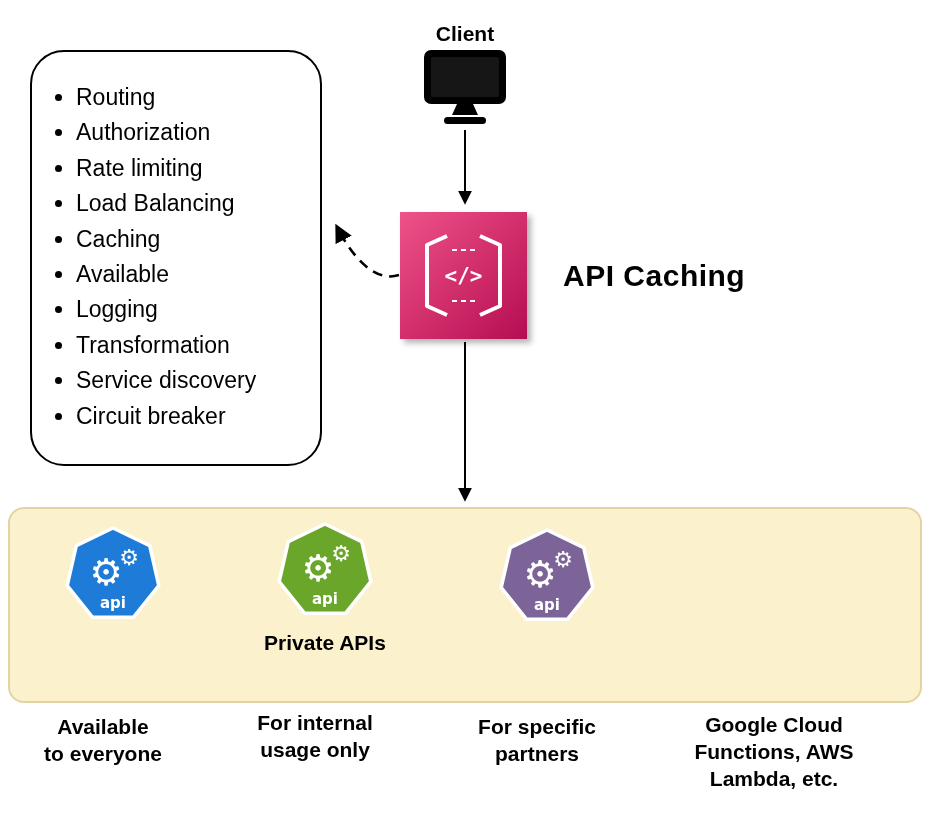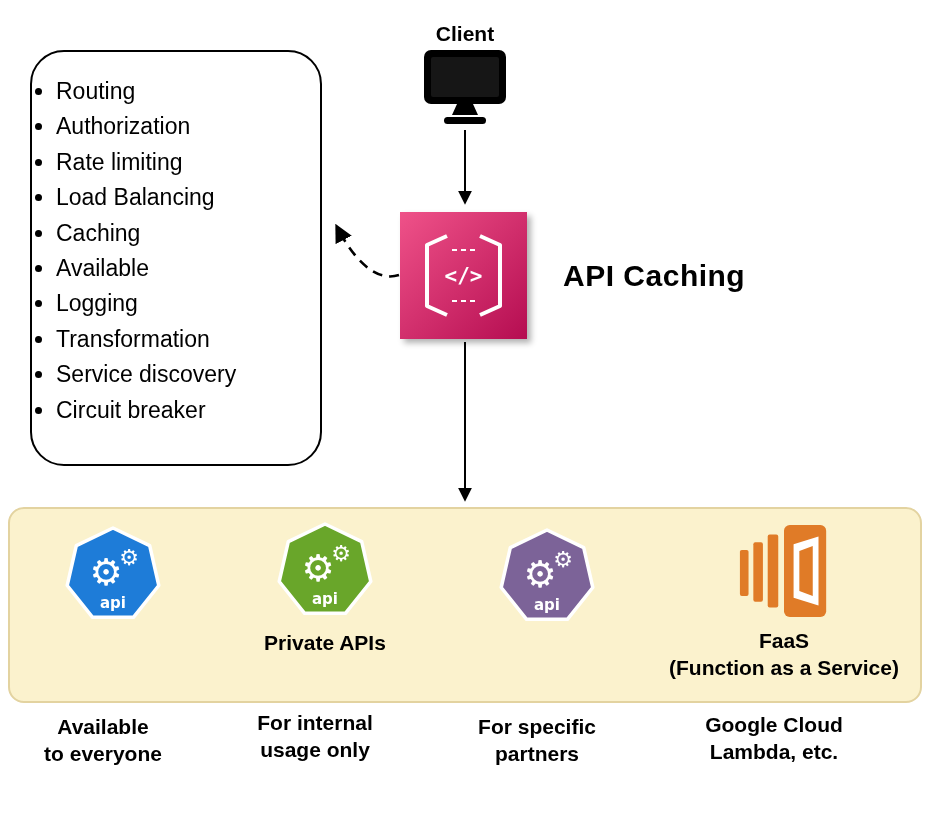--- a/index.html
+++ b/index.html
@@ -15,21 +15,21 @@
   .client-label{left:400px;top:6px;width:130px;text-align:center;font-weight:bold;font-size:21px;}
   .monitor{left:423px;top:33px;width:84px;height:80px;}
 
   
   .gateway{left:400px;top:196px;width:127px;height:127px;box-shadow:4px 4px 6px rgba(0,0,0,0.30);}
   .gateway-label{left:563px;top:243px;font-weight:bold;font-size:30px;letter-spacing:0.5px;}
   .gw-txt{fill:#fff;font-weight:bold;font-size:21px;text-anchor:middle;font-family:"DejaVu Sans Mono",monospace;}
 
   
   .features-box{left:30px;top:34px;width:292px;height:416px;border:2.5px solid #000;border-radius:34px;background:#fff;box-sizing:border-box;}
-  .features-box ul{margin:22px 0 0 0;padding-left:24px;}
+  .features-box ul{margin:28px 0 0 0;padding-left:44px;}
   .features-box li{font-size:23px;line-height:35.4px;}
 
   
   .band{left:8px;top:491px;width:914px;height:196px;background:#FBF2CD;border:2px solid #E3D3A0;border-radius:16px;box-sizing:border-box;}
   .api-card{position:absolute;text-align:center;}
   .hepta{width:100px;height:100px;display:block;margin:0 auto;}
   .faas{width:92px;height:100px;display:block;margin:0 auto;}
   .gear{fill:#fff;text-anchor:middle;font-family:"DejaVu Sans",sans-serif;}
   .g1{font-size:37px;}
   .g2{font-size:22px;}
@@ -118,45 +118,34 @@
 
     <div class="api-card" style="left:437px;top:18px;width:200px;">
       <svg class="hepta" viewBox="0 0 100 100">
         <polygon points="50,3 86.7,20.7 95.8,60.5 70.4,92.3 29.6,92.3 4.2,60.5 13.3,20.7" stroke="#fff" stroke-width="3.5" stroke-linejoin="round" fill="#7C6398"></polygon>
         <text class="gear g1" x="43" y="60">⚙</text>
         <text class="gear g2" x="66" y="40">⚙</text>
         <text class="api-txt" x="50" y="83">api</text>
       </svg>
     </div>
 
-    <div class="api-card" style="left:640px;top:12px;width:268px;">
-      <svg class="faas" viewBox="0 0 96 104">
-        <rect x="2" y="30" width="9" height="48" rx="2" fill="#E07B27"></rect>
-        <rect x="16" y="22" width="10" height="62" rx="2" fill="#E07B27"></rect>
-        <rect x="31" y="14" width="11" height="76" rx="2" fill="#E07B27"></rect>
-        <rect x="48" y="4" width="44" height="96" rx="6" fill="#E07B27"></rect>
-        <polygon points="58,24 84,16 84,88 58,80" fill="#ffffff"></polygon>
-        <polygon points="64,31 78,26 78,78 64,73" fill="#E07B27"></polygon>
-      </svg>
-      <div class="api-title" style="margin-top:6px;">FaaS</div>
-      <div class="api-subtitle">(Function as a Service)</div>
-    </div>
 
   </div>
 
   <div class="caption" style="left:13px;top:697px;width:180px;">
     <div>Available</div>
     <div>to everyone</div>
   </div>
   <div class="caption" style="left:215px;top:693px;width:200px;">
     <div>For internal</div>
     <div>usage only</div>
   </div>
   <div class="caption" style="left:437px;top:697px;width:200px;">
     <div>For specific</div>
     <div>partners</div>
   </div>
   <div class="caption" style="left:640px;top:695px;width:268px;">
     <div>Google Cloud</div>
+    <div>Functions, AWS</div>
     <div>Lambda, etc.</div>
   </div>
 
 </div>
 
 </body></html>

